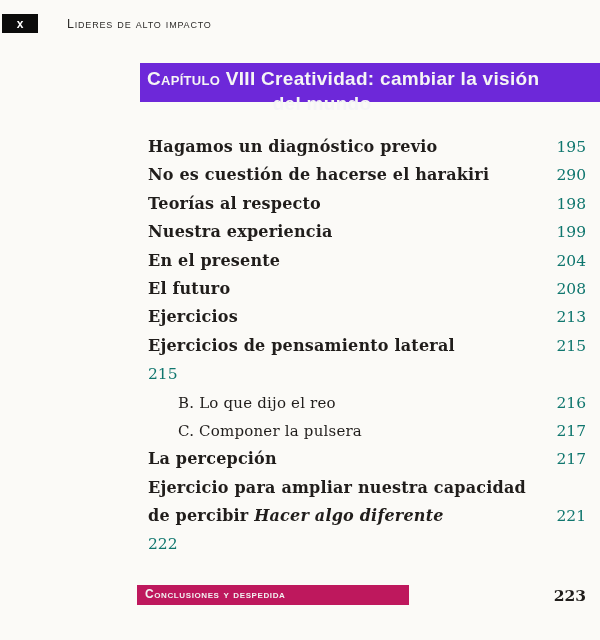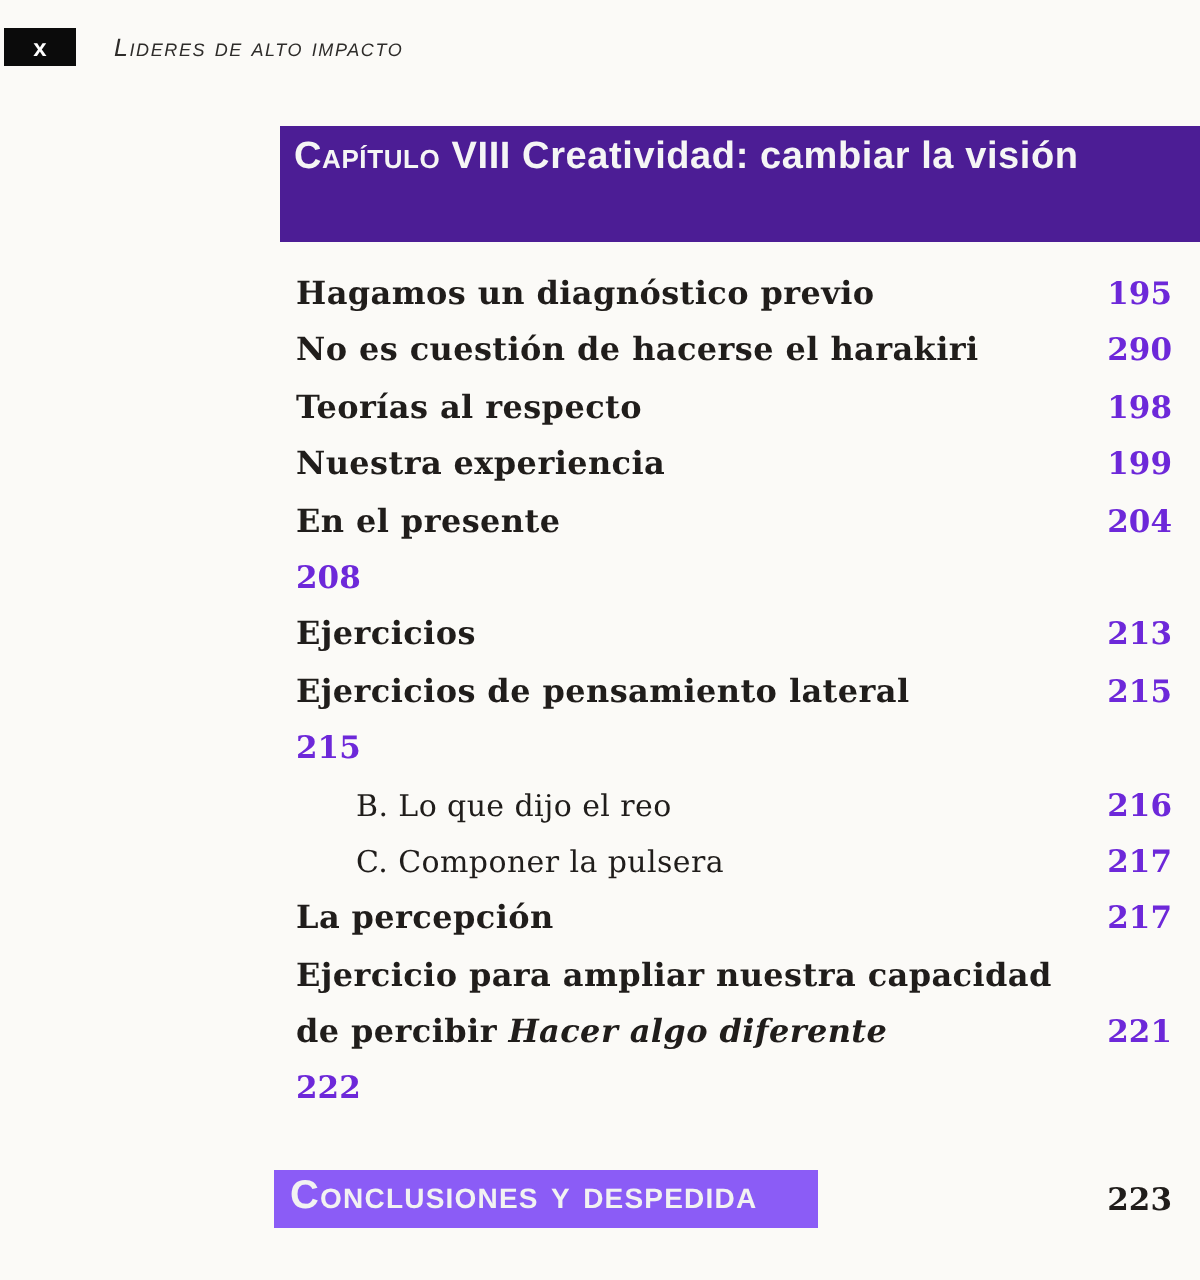--- a/index.html
+++ b/index.html
@@ -9,30 +9,29 @@
     font-family:"Liberation Sans",sans-serif;
   }
   
   .folio-box{
     position:absolute;left:2px;top:14px;width:36px;height:19px;
     background:#0b0b0b;color:#ffffff;
     display:flex;align-items:center;justify-content:center;
     font:bold 12px "Liberation Sans",sans-serif;
   }
   .running-title{
-    position:absolute;left:57px;top:14px;height:19px;line-height:20px;
+    position:absolute;left:67px;top:14px;height:19px;line-height:20px;
     font-family:"Liberation Sans",sans-serif;
     font-variant:small-caps;font-size:12.5px;letter-spacing:0.8px;
     color:#2e2c2a;
-    font-style:italic;
   }
   
   .chapter-box{
-    position:absolute;left:140px;right:0;top:63px;height:58px;
-    background:#4c1d95;color:#f5f5f5;
+    position:absolute;left:140px;right:0;top:63px;height:39px;
+    background:#6d28d9;color:#f5f5f5;
     font:bold 19px "Liberation Sans",sans-serif;
     letter-spacing:0.3px;
   }
   .chapter-line1{
     padding:3px 0 0 7px;line-height:26px;white-space:nowrap;
   }
   .chapter-label{font-variant:small-caps;}
   .chapter-line2{
     text-align:center;line-height:24px;margin-right:96px;
   }
@@ -46,49 +45,50 @@
   }
   .lbl{
     font-family:"DejaVu Serif",serif;font-weight:bold;font-size:16px;
     color:#201d1b;letter-spacing:0.2px;
   }
   .row.sub .lbl{
     font-weight:400;font-size:15px;padding-left:30px;
   }
   .lbl i{font-style:italic;}
   .pg{
-    font-family:"DejaVu Serif",serif;font-weight:bold;font-size:15.5px;
-    color:#6d28d9;
+    font-family:"DejaVu Serif",serif;font-weight:normal;font-size:15.5px;
+    color:#0f766e;
   }
   
   .final-section{
     position:absolute;left:137px;top:585px;width:449px;
     display:flex;justify-content:space-between;align-items:center;
   }
   .final-box{
-    background:#8b5cf6;color:#f2f2f2;
+    background:#be185d;color:#f2f2f2;
     font-family:"Liberation Sans",sans-serif;font-weight:bold;
-    font-variant:small-caps;font-size:20px;letter-spacing:0.6px;
+    font-variant:small-caps;font-size:12px;letter-spacing:0.6px;
     padding:2px 14px 4px 8px;min-width:250px;
   }
   .final-pg{
     font-family:"DejaVu Serif",serif;font-weight:bold;font-size:15.5px;
     color:#201d1b;
   }
 </style>
 </head>
 <body>
 
 <div class="folio-box">
   <span>x</span>
 </div>
 <div class="running-title">Lideres de alto impacto</div>
 
 <div class="chapter-box">
   <div class="chapter-line1"><span class="chapter-label">Capítulo</span><span> VIII Creatividad: cambiar la visión</span></div>
+  <div class="chapter-line2">del mundo</div>
 </div>
 
 <div class="toc">
   <div class="row">
     <span class="lbl">Hagamos un diagnóstico previo</span>
     <span class="pg">195</span>
   </div>
   <div class="row">
     <span class="lbl">No es cuestión de hacerse el harakiri</span>
     <span class="pg">290</span>
@@ -99,20 +99,21 @@
   </div>
   <div class="row">
     <span class="lbl">Nuestra experiencia</span>
     <span class="pg">199</span>
   </div>
   <div class="row">
     <span class="lbl">En el presente</span>
     <span class="pg">204</span>
   </div>
   <div class="row">
+    <span class="lbl">El futuro</span>
     <span class="pg">208</span>
   </div>
   <div class="row">
     <span class="lbl">Ejercicios</span>
     <span class="pg">213</span>
   </div>
   <div class="row">
     <span class="lbl">Ejercicios de pensamiento lateral</span>
     <span class="pg">215</span>
   </div>

